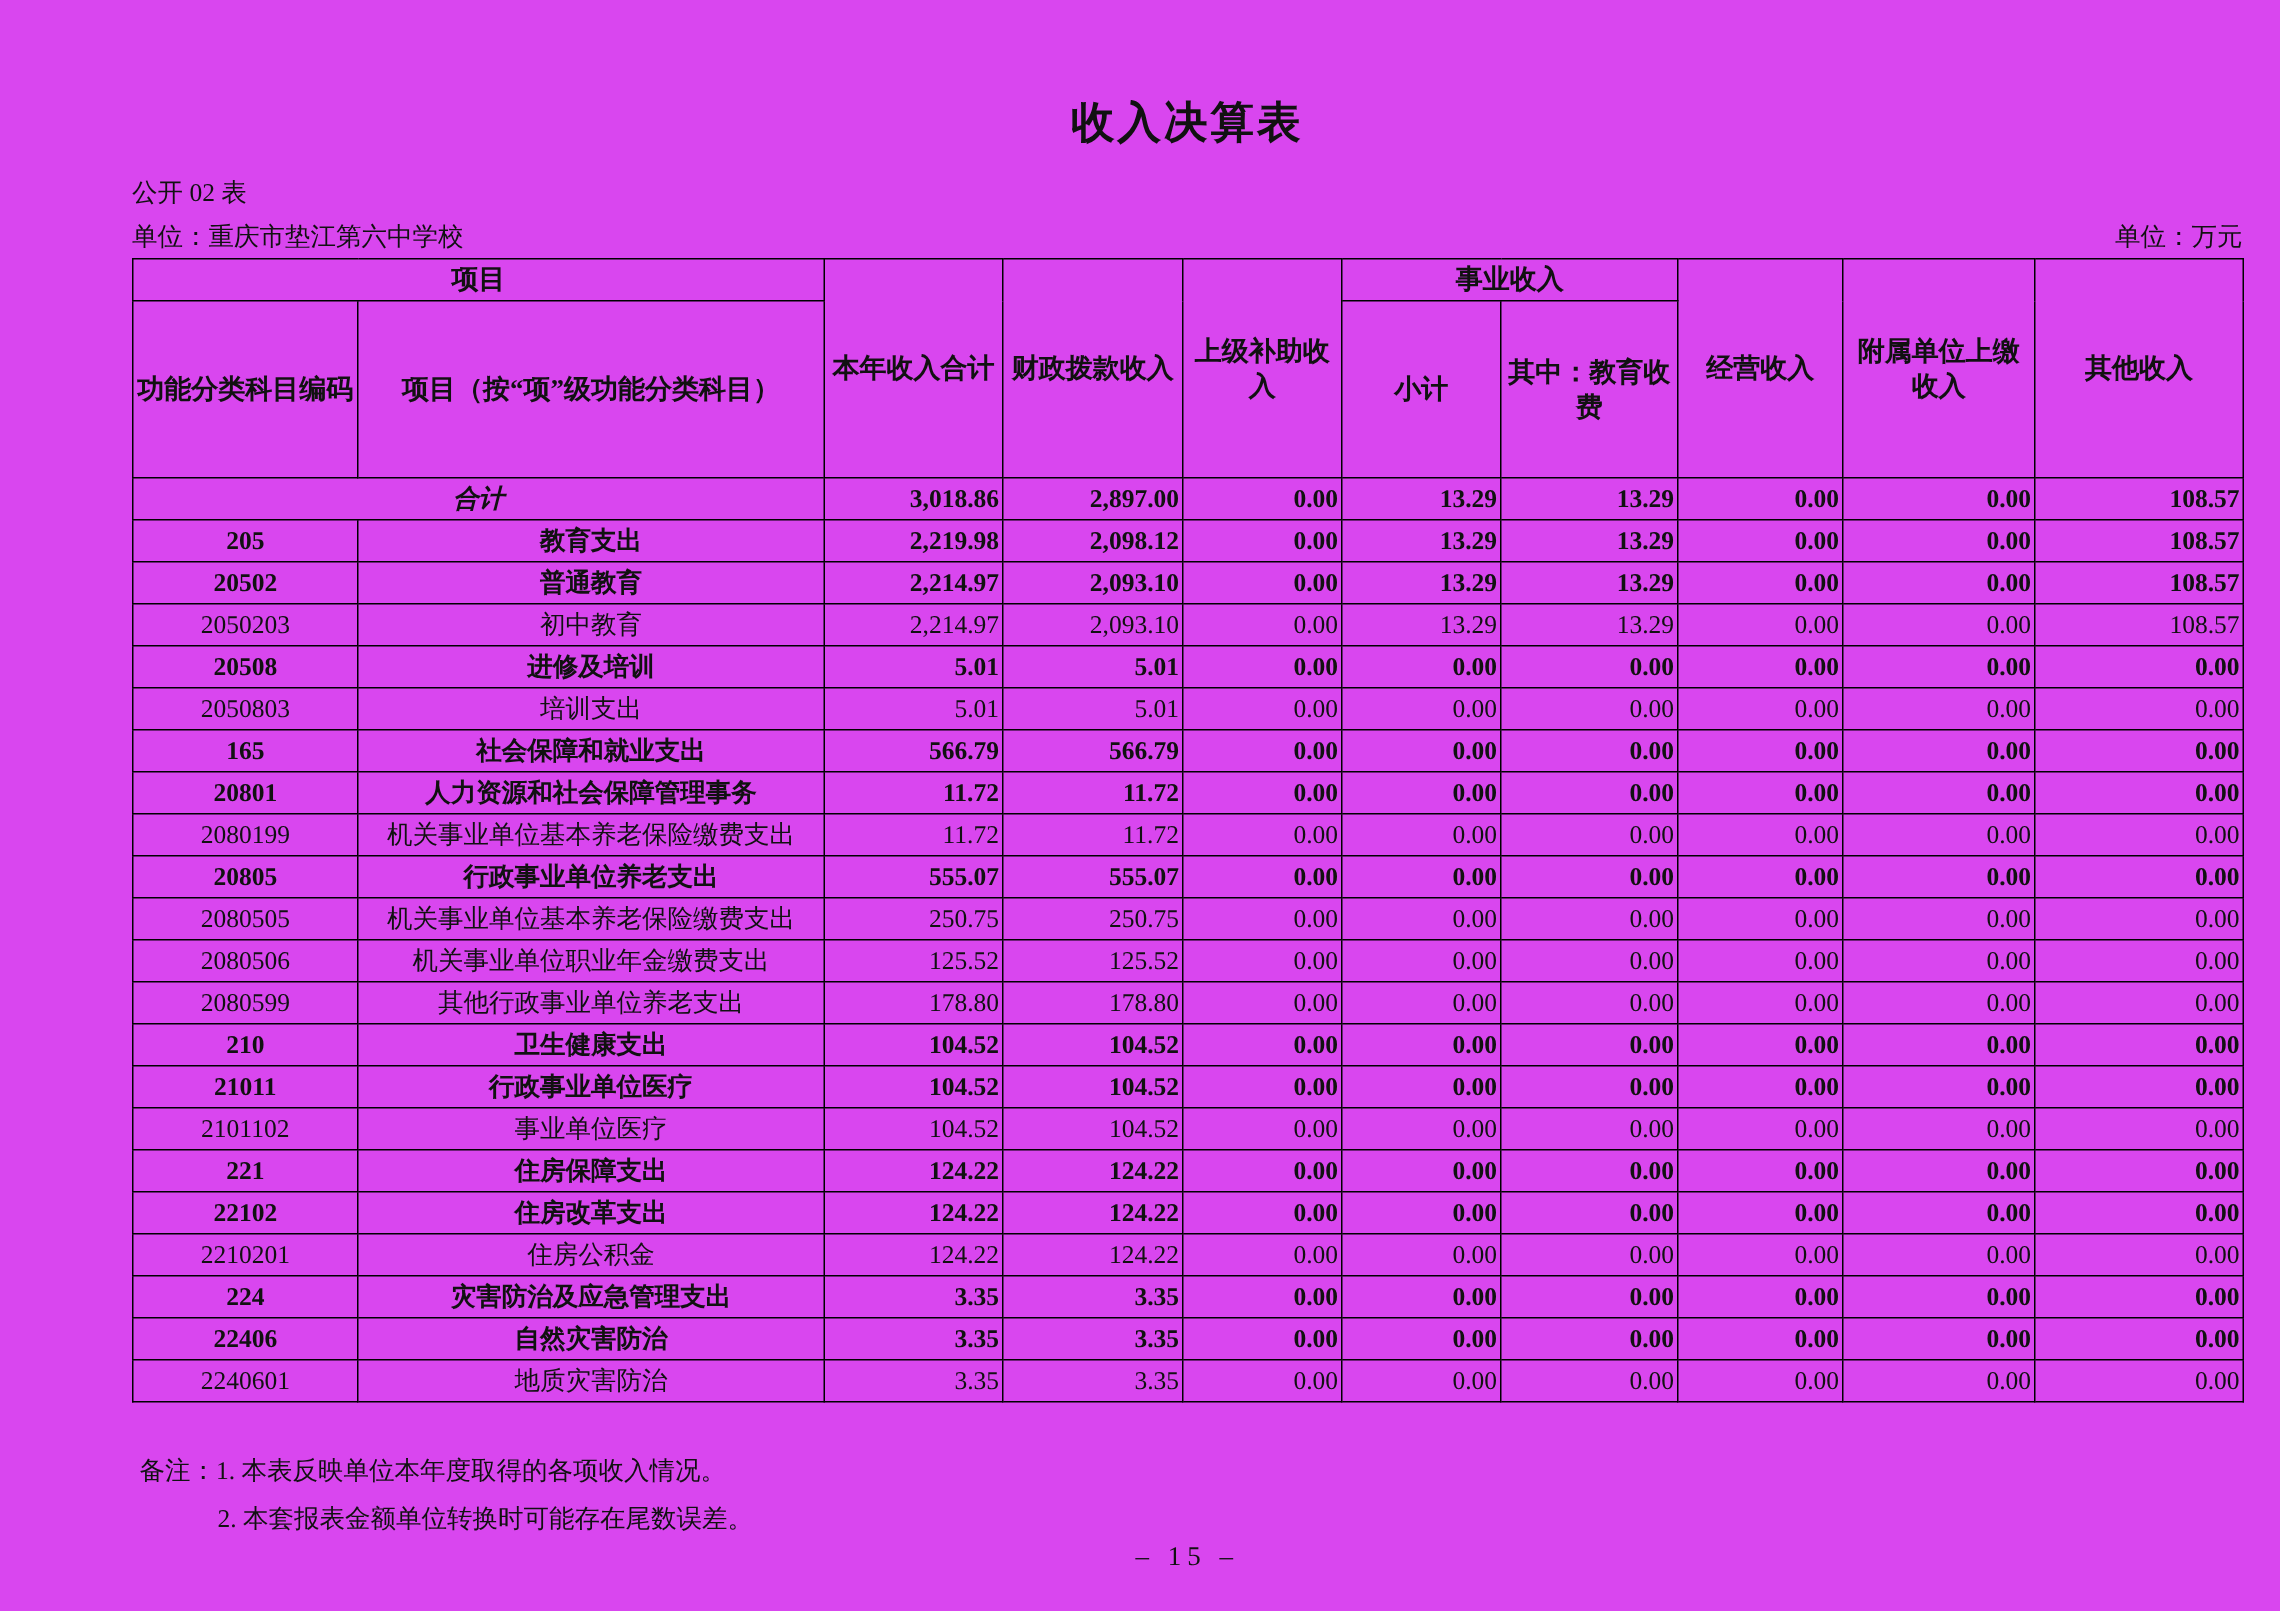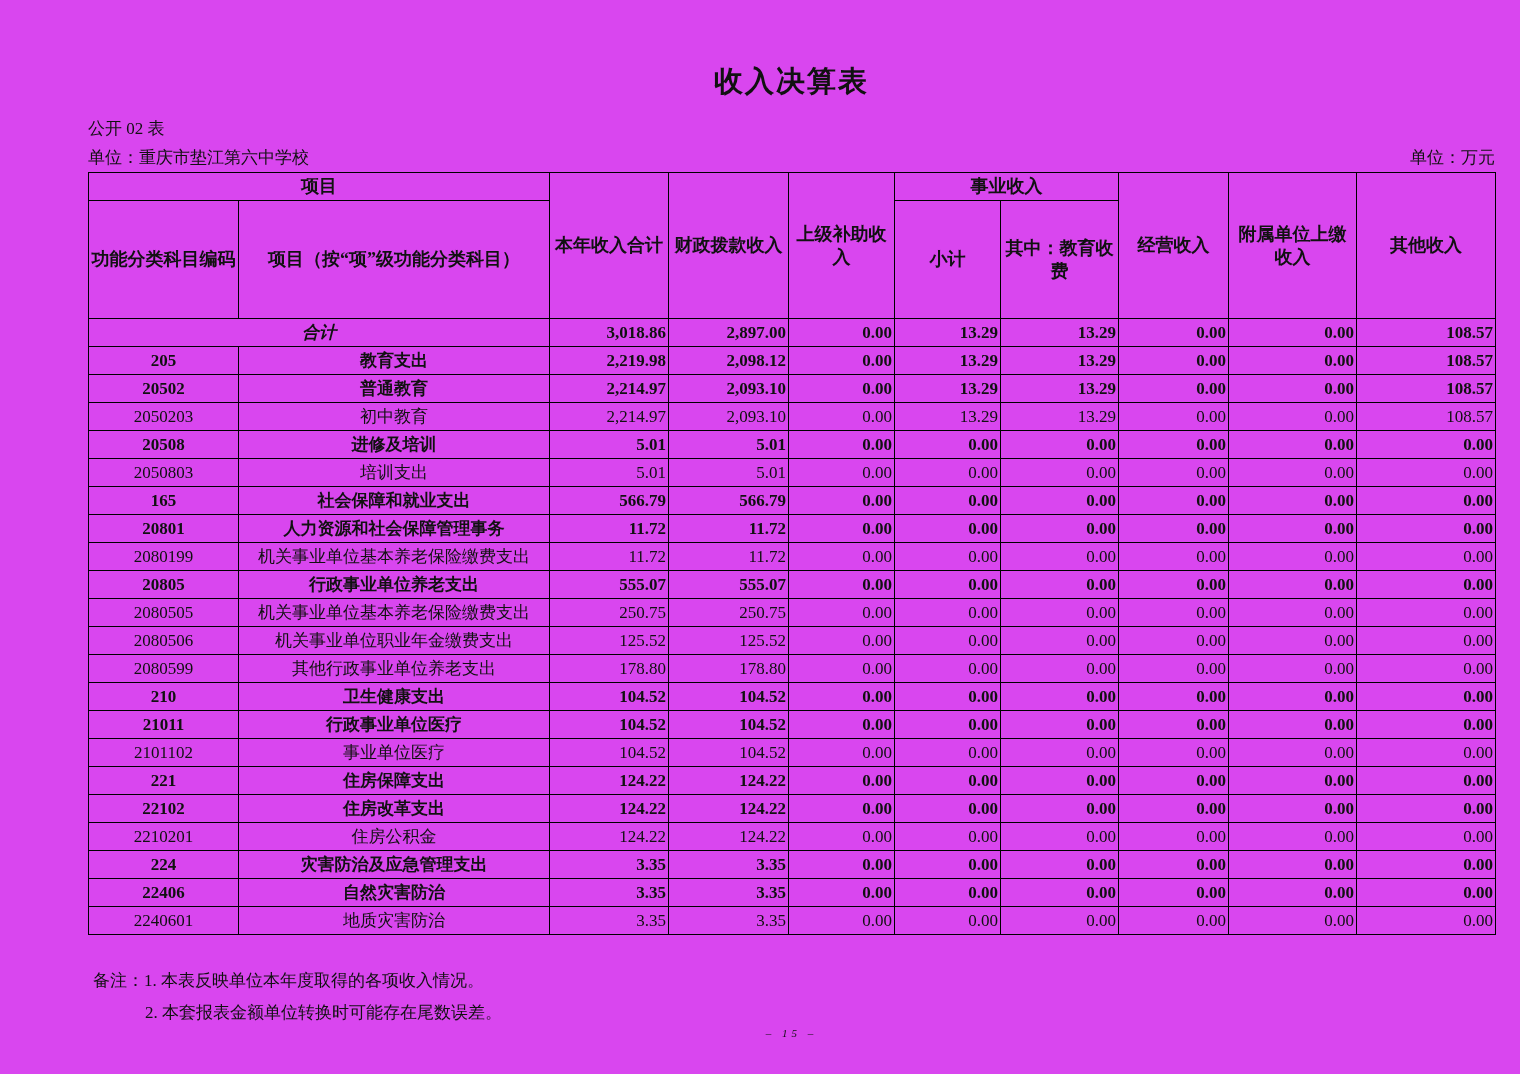--- a/index.html
+++ b/index.html
@@ -79,23 +79,22 @@
   }
   .note-line { margin-bottom: 15px; }
   .note-indent { margin-left: 52px; }
 
   .page-number {
     position: absolute;
     left: 88px;
     top: 1027px;
     width: 1407px;
     text-align: center;
-    font-size: 11px;
+    font-size: 18px;
     letter-spacing: 4px;
-    font-style: italic;
   }
 </style>
 </head>
 <body>
 
 <div class="page">
 
   <div class="doc-title">收入决算表</div>
 
   <div class="form-label-line">公开 02 表</div>

